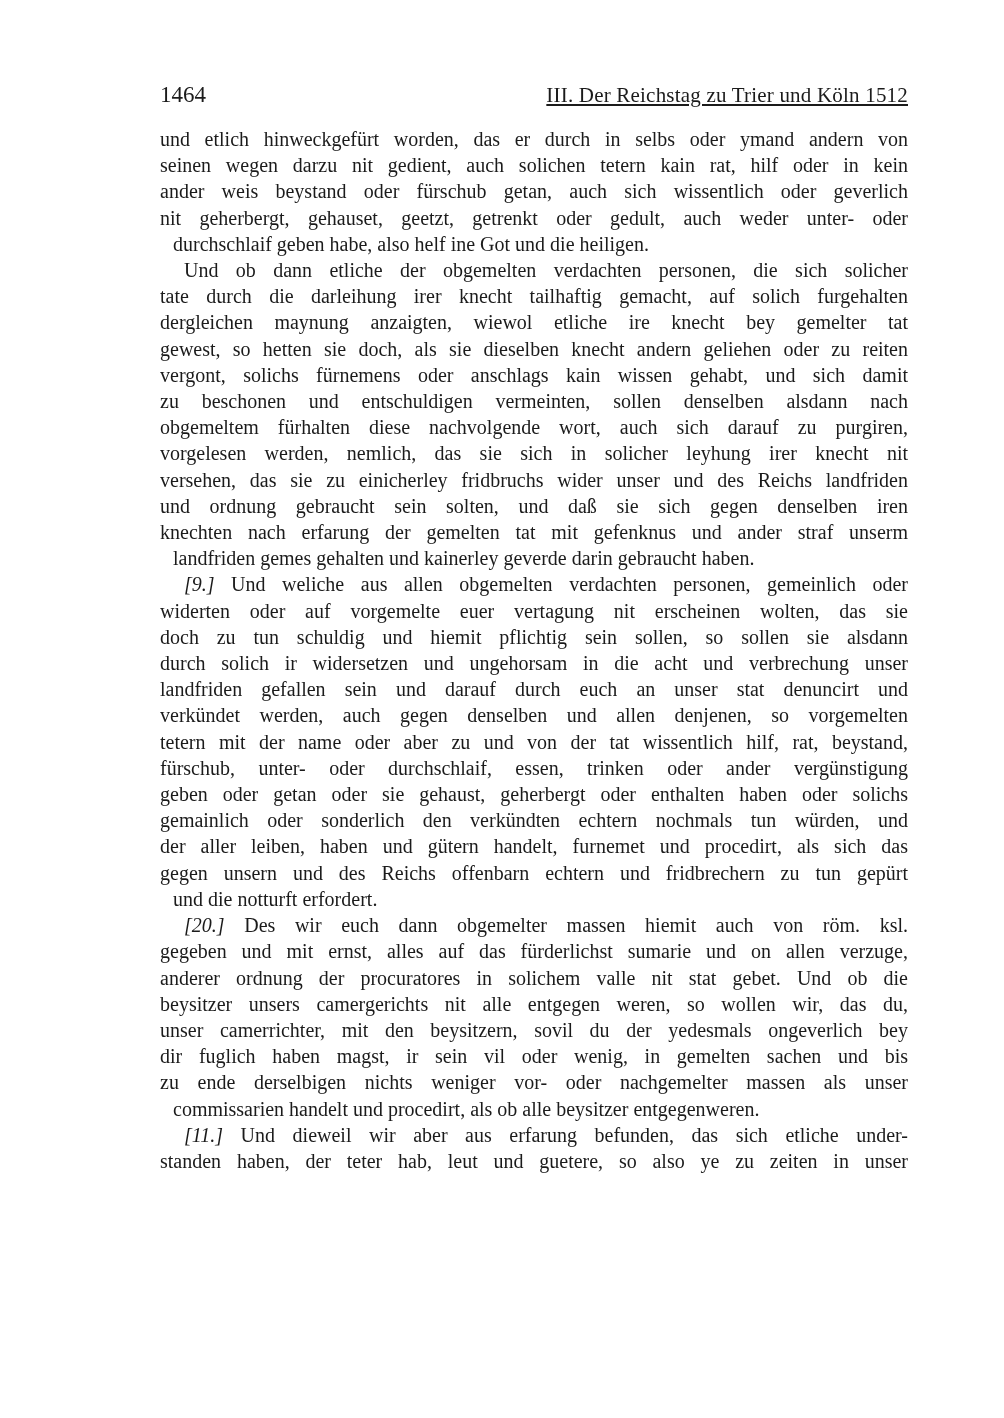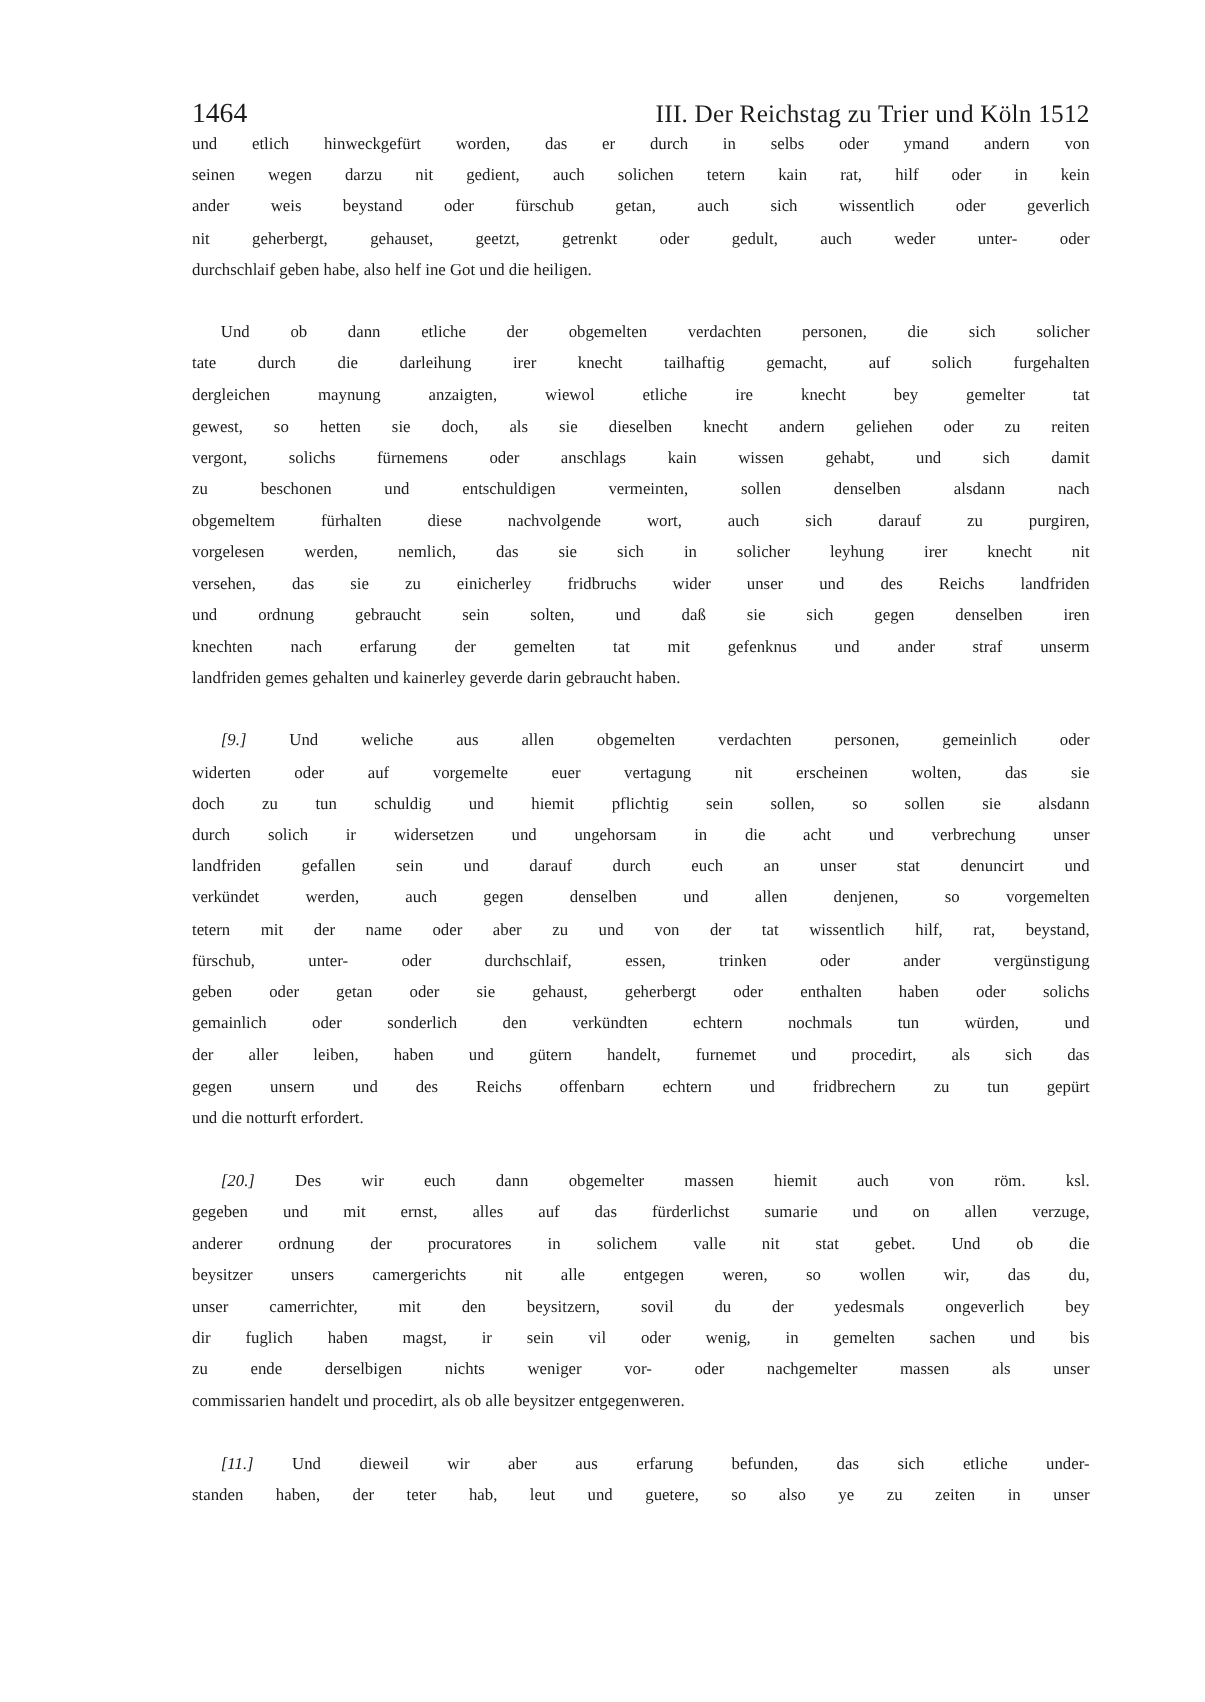--- a/index.html
+++ b/index.html
@@ -15,52 +15,54 @@
     color: #1b1b1b;
   }
   .page {
     width: 748px;
     margin-left: 160px;
     padding-top: 82px;
   }
   .page-header {
     position: relative;
     height: 26px;
+    margin-bottom: 18px;
+    text-decoration: underline;
   }
   .page-number {
     position: absolute;
     left: 0;
     top: 0;
     font-size: 23px;
     line-height: 26px;
   }
   .running-title {
     text-align: right;
     font-size: 21px;
     line-height: 26px;
     letter-spacing: 0.2px;
   }
   .body-text {
-    font-size: 14px;
+    font-size: 20px;
     line-height: 26.2px;
   }
   .paragraph {
     margin: 0;
   }
   .line {
     text-align: justify;
     text-align-last: justify;
     white-space: normal;
   }
   .line.last {
     text-align-last: left;
+    margin-left: 13px;
   }
   .line.indent {
     padding-left: 24px;
-    margin-top: 26px;
   }
   .marker {
     font-style: italic;
   }
 </style>
 </head>
 <body>
 
 <div class="page">
   <div class="page-header">

